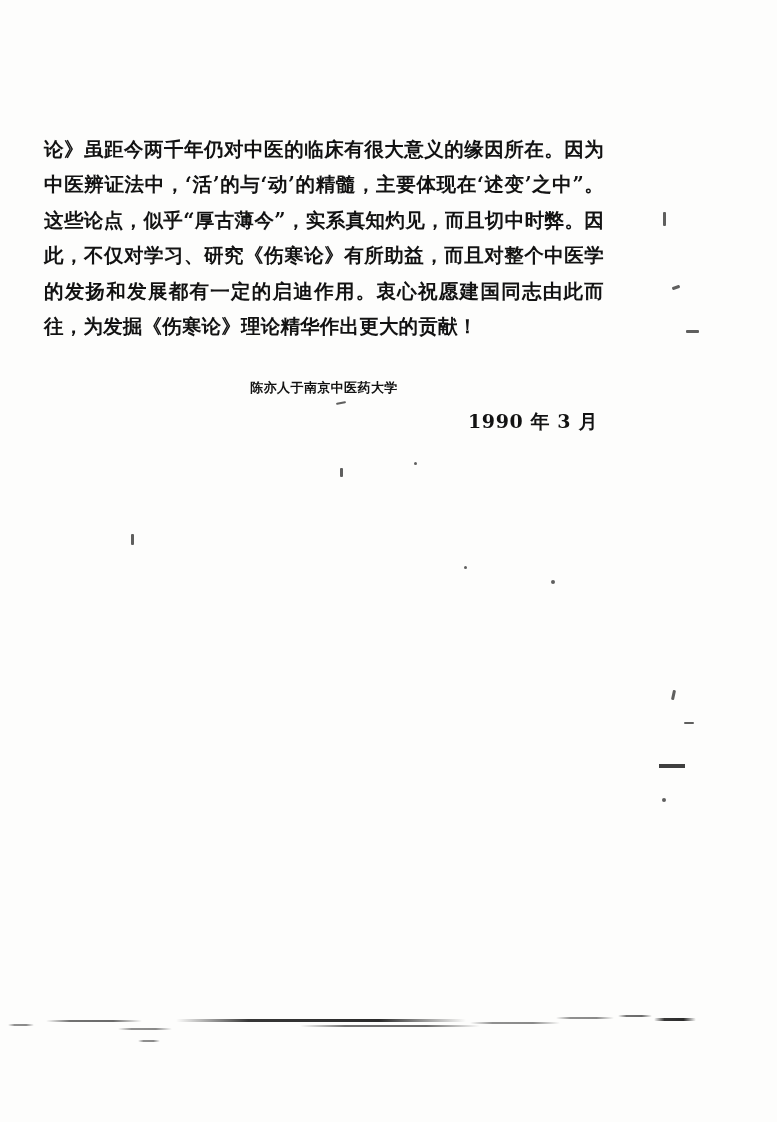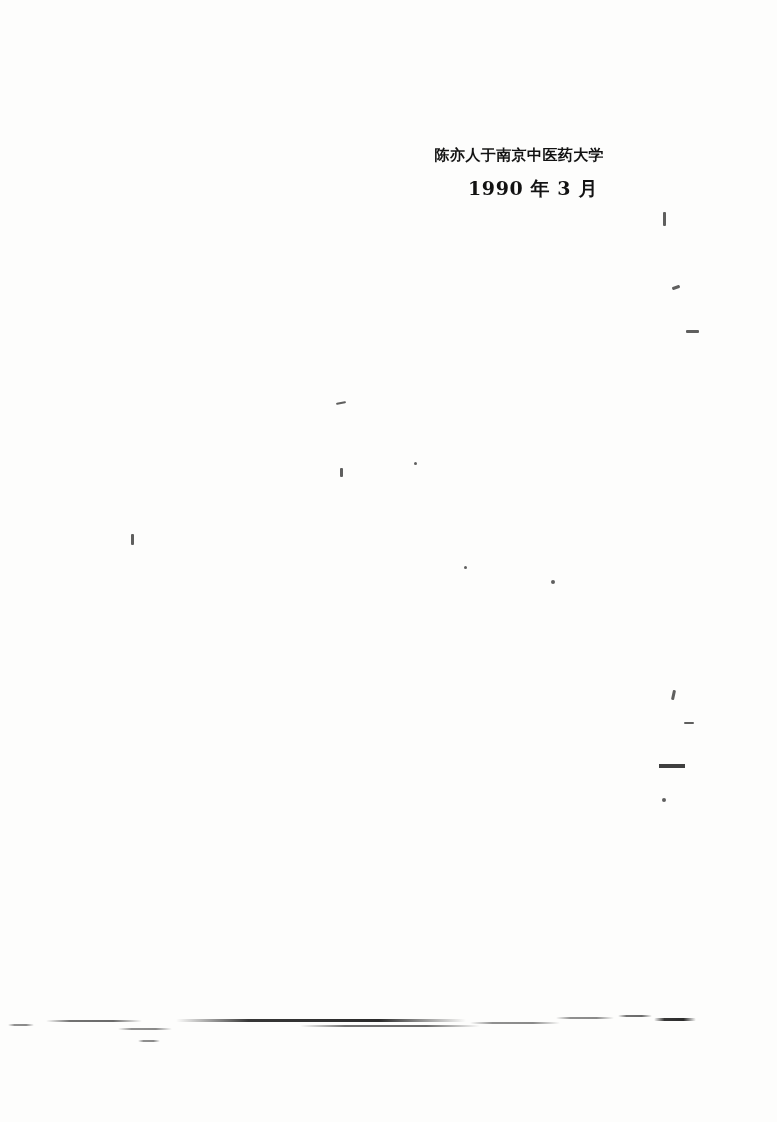--- a/index.html
+++ b/index.html
@@ -39,23 +39,24 @@
     font-family: "DejaVu Serif", "Liberation Serif", serif;
     font-weight: 600;
   }
   .signature-block {
     margin-top: 26px;
     text-align: right;
     color: #121212;
     font-weight: 600;
   }
   .sig-line {
-    font-size: 15px;
+    font-size: 13px;
     line-height: 34px;
     letter-spacing: 0.4px;
+    text-align: center;
   }
   .sig-date {
     font-size: 19px;
     line-height: 32px;
     margin-right: 6px;
     letter-spacing: 0.6px;
   }
 
   
   .speck {
@@ -100,20 +101,21 @@
   <div class="speck" style="left:414px; top:462px; width:3px; height:3px;"></div>
   <div class="speck" style="left:131px; top:534px; width:3px; height:11px; border-radius:1px;"></div>
   <div class="speck" style="left:464px; top:566px; width:3px; height:3px;"></div>
   <div class="speck" style="left:551px; top:580px; width:4px; height:4px;"></div>
   <div class="speck" style="left:672px; top:690px; width:3px; height:10px; border-radius:1px; transform:rotate(12deg);"></div>
   <div class="speck" style="left:684px; top:722px; width:10px; height:2px; border-radius:1px;"></div>
   <div class="dash" style="left:659px; top:764px; width:26px; height:4px;"></div>
   <div class="speck" style="left:662px; top:798px; width:4px; height:4px;"></div>
 
   <div class="content">
+    <p class="body-text">论》虽距今两千年仍对中医的临床有很大意义的缘因所在。因为中医辨证法中，‘活’的与‘动’的精髓，主要体现在‘述变’之中”。这些论点，似乎“厚古薄今”，实系真知灼见，而且切中时弊。因此，不仅对学习、研究《伤寒论》有所助益，而且对整个中医学的发扬和发展都有一定的启迪作用。衷心祝愿建国同志由此而往，为发掘《伤寒论》理论精华作出更大的贡献！</p>
 
     <div class="signature-block">
       <div class="sig-line">陈亦人于南京中医药大学</div>
       <div class="sig-date">1990 年 3 月</div>
     </div>
   </div>
 
   <div class="smudge-band">
     <div class="smudge tiny" style="left:8px; top:12px; width:26px;"></div>
     <div class="smudge thin" style="left:46px; top:8px; width:96px;"></div>

